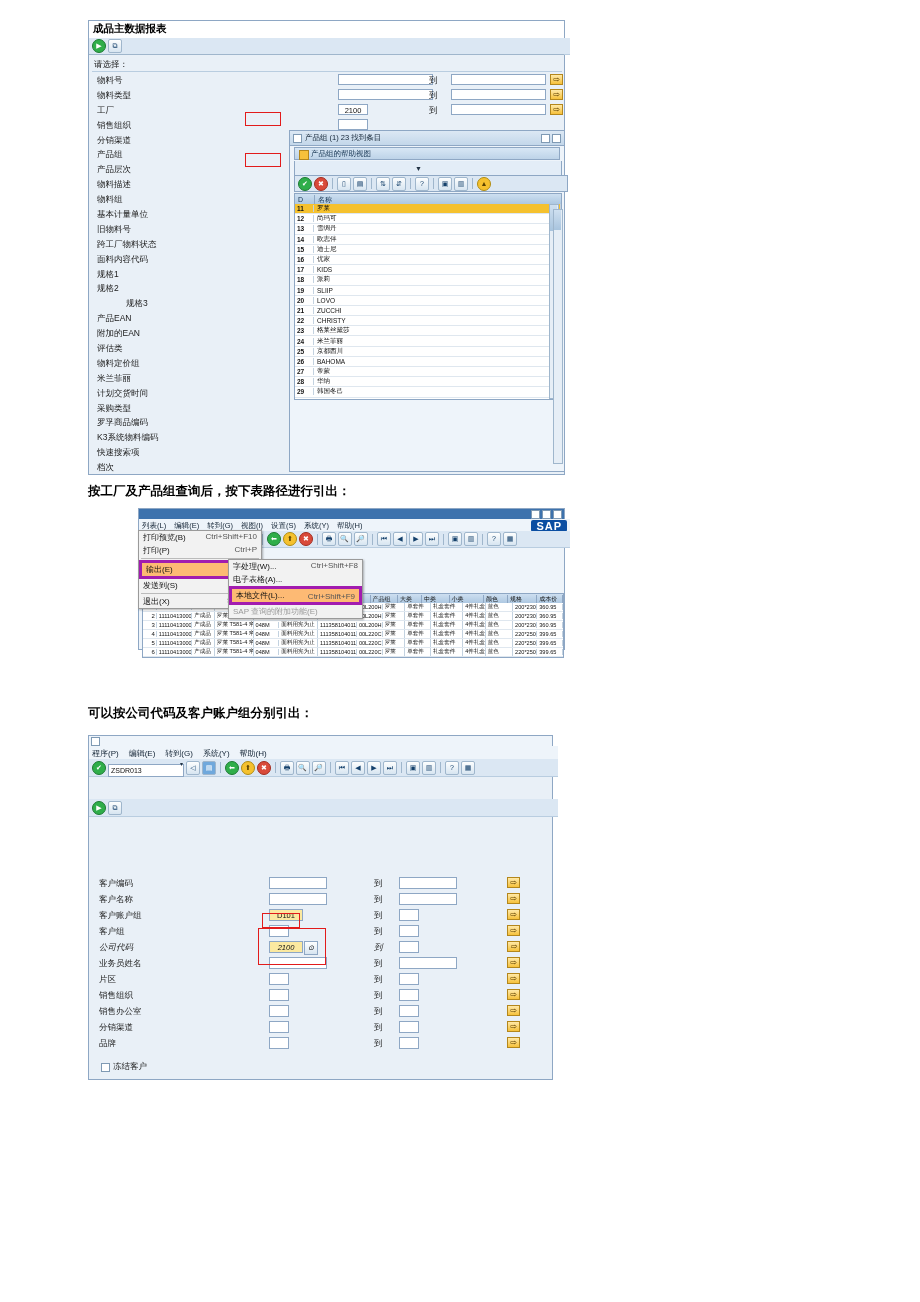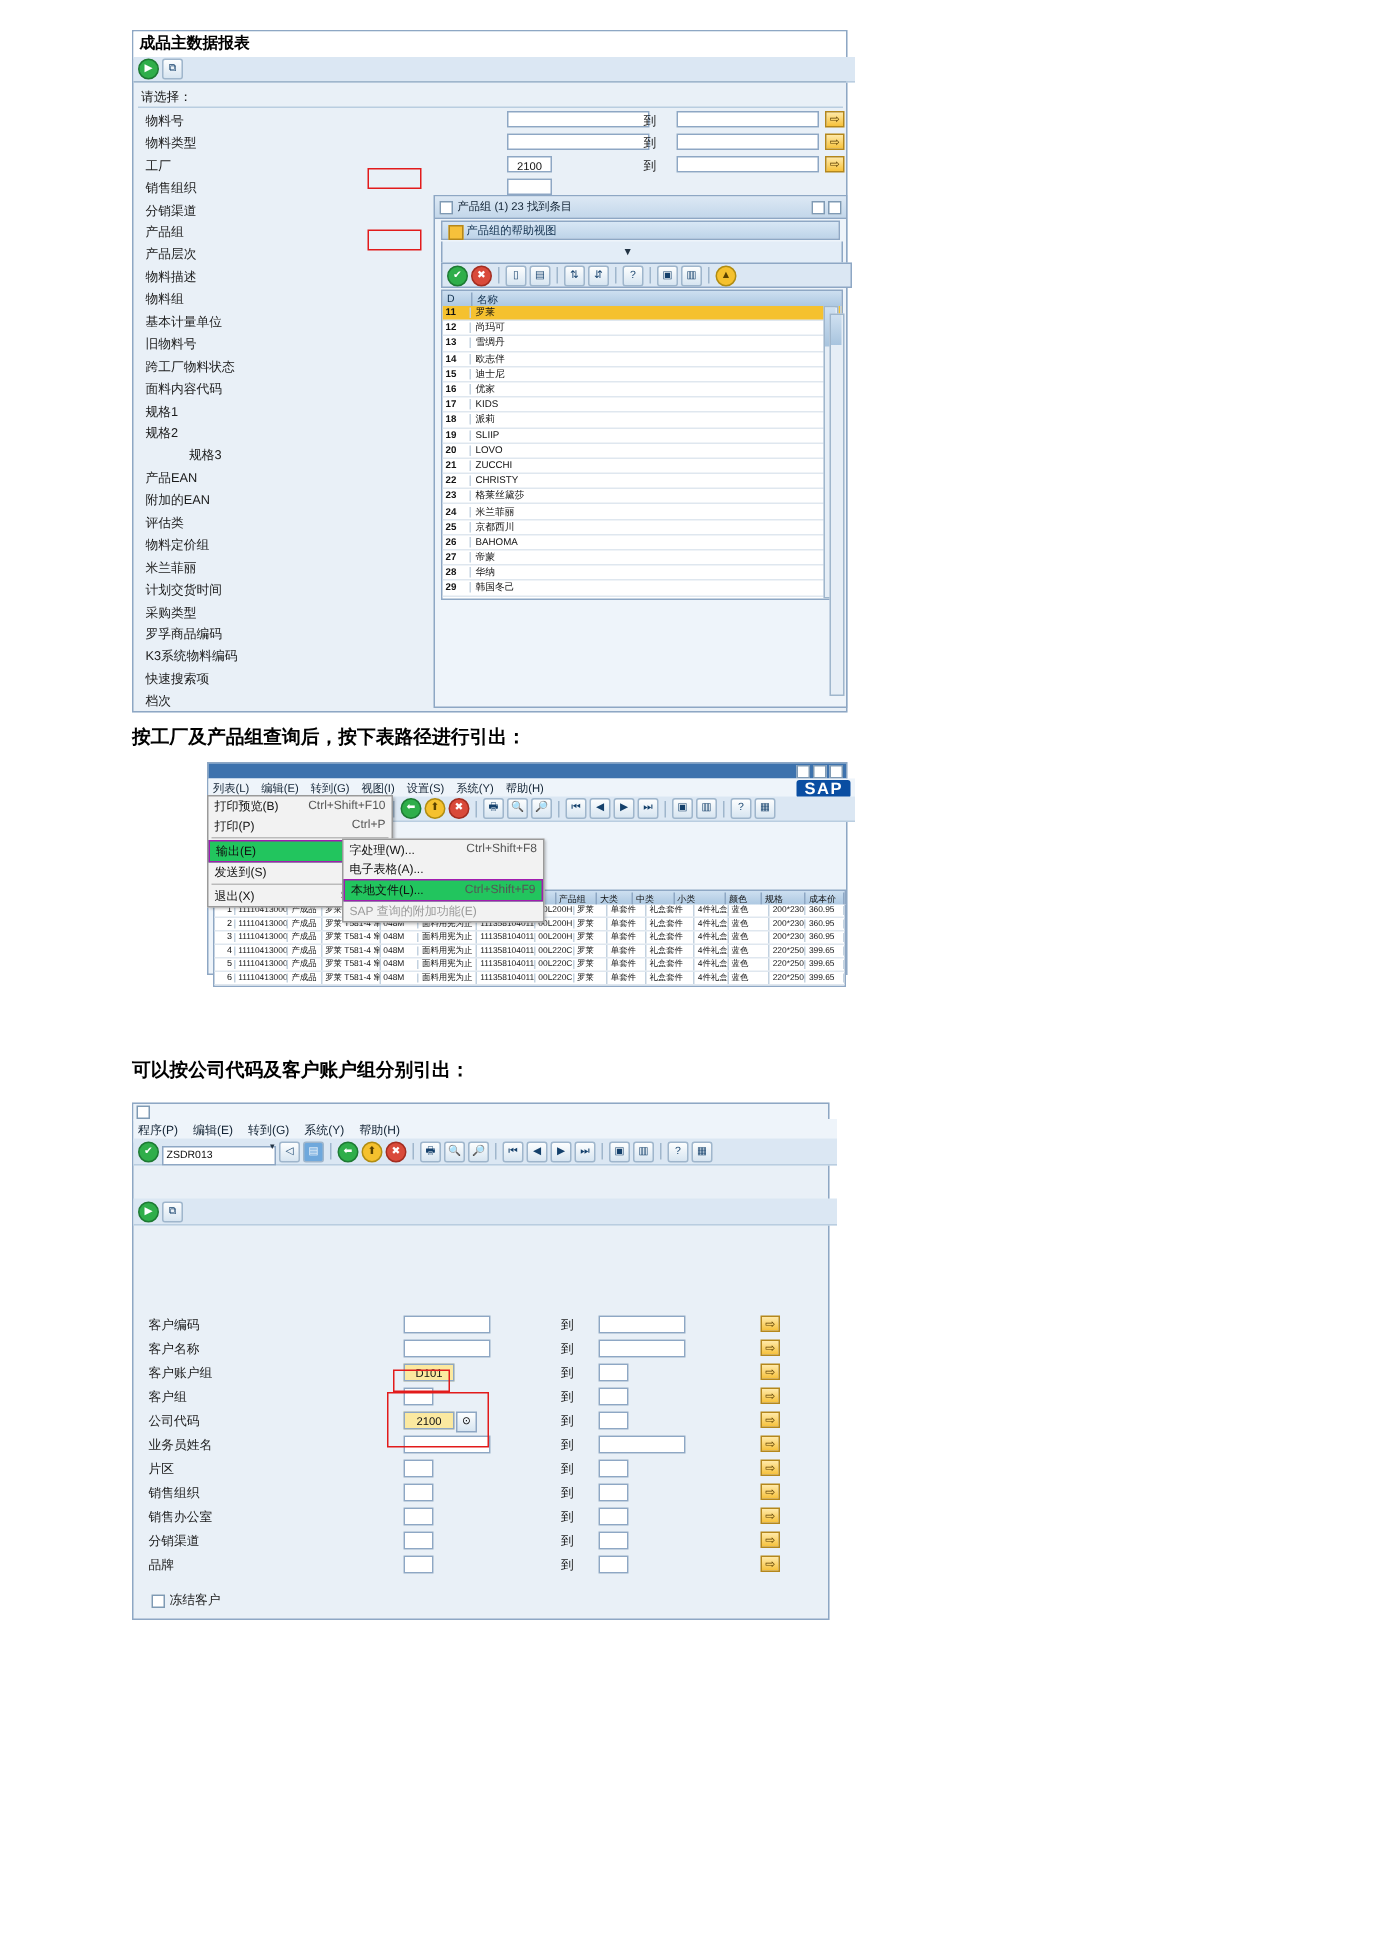--- a/index.html
+++ b/index.html
@@ -35,21 +35,21 @@
   .heading{position:absolute;font-size:17px;font-weight:bold;color:#000;font-family:"DejaVu Sans","Liberation Sans",sans-serif;}
 
   .gridhdr{background:linear-gradient(#cddff0,#aac6e0);border:1px solid #8ea7c4;font-size:7px;color:#12314f;
            display:flex;align-items:center;}
   .cell{font-size:6.5px;color:#111;border-right:1px solid #c3d2e0;padding-left:2px;overflow:hidden;white-space:nowrap;}
 
   .listrow{display:flex;align-items:center;height:9px;border-bottom:1px solid #dfe7ef;}
 
   .menupanel{position:absolute;background:#f2f2f2;border:1px solid #9a9a9a;box-shadow:1px 1px 2px rgba(0,0,0,.3);}
   .mi{font-size:8px;color:#111;padding:1px 4px;display:flex;justify-content:space-between;gap:12px;white-space:nowrap;}
-  .mi.hl{background:#22c55e;border:1px solid #a21caf;}
+  .mi.hl{background:#fdba74;border:3px solid #a21caf;align-items:flex-end;}
   .mi.dim{color:#999;}
 
   .footer{position:absolute;left:0;right:0;text-align:center;font-size:12px;color:#000;font-family:"DejaVu Sans",sans-serif;}
   .sapLogo{background:#0a4ea2;color:#fff;font-weight:bold;font-size:11px;letter-spacing:1px;
            padding:0 5px;border-radius:2px;}
   .smallsq{width:7px;height:7px;border:1px solid #7f9ab4;background:#fff;display:inline-block;}
   .scroll{position:absolute;width:9px;background:#e6eef6;border:1px solid #9fb6cc;box-sizing:border-box;}
   .scrollthumb{position:absolute;width:7px;background:linear-gradient(#cfe0f0,#a8c4de);}
 </style>
 </head>
@@ -618,21 +618,21 @@
           <span class="fld" style="position: absolute; left: 310px; top: 1px; width: 20px; height: 12px;"></span>
           <span class="arrowbtn" style="position: absolute; left: 418px; top: 1px;">⇨</span>
         </div>
         <div style="position: relative; height: 16px;">
           <span class="lbl" style="position: absolute; left: 10px; top: 2px;">客户组</span>
           <span class="fld" style="position: absolute; left: 180px; top: 1px; width: 20px; height: 12px; font-size: 7.5px; line-height: 12px; text-align: center; color: rgb(17, 17, 17);"></span>
           <span class="lbl" style="position: absolute; left: 285px; top: 2px;">到</span>
           <span class="fld" style="position: absolute; left: 310px; top: 1px; width: 20px; height: 12px;"></span>
           <span class="arrowbtn" style="position: absolute; left: 418px; top: 1px;">⇨</span>
         </div>
-        <div style="position: relative; height: 16px;">
+        <div style="position: relative; height: 16px; font-style: italic;">
           <span class="lbl" style="position: absolute; left: 10px; top: 2px;">公司代码</span>
           <span class="fld" style="position: absolute; left: 180px; top: 1px; width: 34px; height: 12px; font-size: 7.5px; line-height: 12px; text-align: center; color: rgb(17, 17, 17); background: rgb(251, 233, 160);">2100</span>
           <span style="position: absolute; left: 215px; top: 1px; width: 12px; height: 12px; font-size: 7px; line-height: 12px; text-align: center; border: 1px solid rgb(142, 167, 196); background: linear-gradient(rgb(253, 254, 254), rgb(215, 229, 241));">⊙</span>
           <span class="lbl" style="position: absolute; left: 285px; top: 2px;">到</span>
           <span class="fld" style="position: absolute; left: 310px; top: 1px; width: 20px; height: 12px;"></span>
           <span class="arrowbtn" style="position: absolute; left: 418px; top: 1px;">⇨</span>
         </div>
         <div style="position: relative; height: 16px;">
           <span class="lbl" style="position: absolute; left: 10px; top: 2px;">业务员姓名</span>
           <span class="fld" style="position: absolute; left: 180px; top: 1px; width: 58px; height: 12px; font-size: 7.5px; line-height: 12px; text-align: center; color: rgb(17, 17, 17);"></span>

